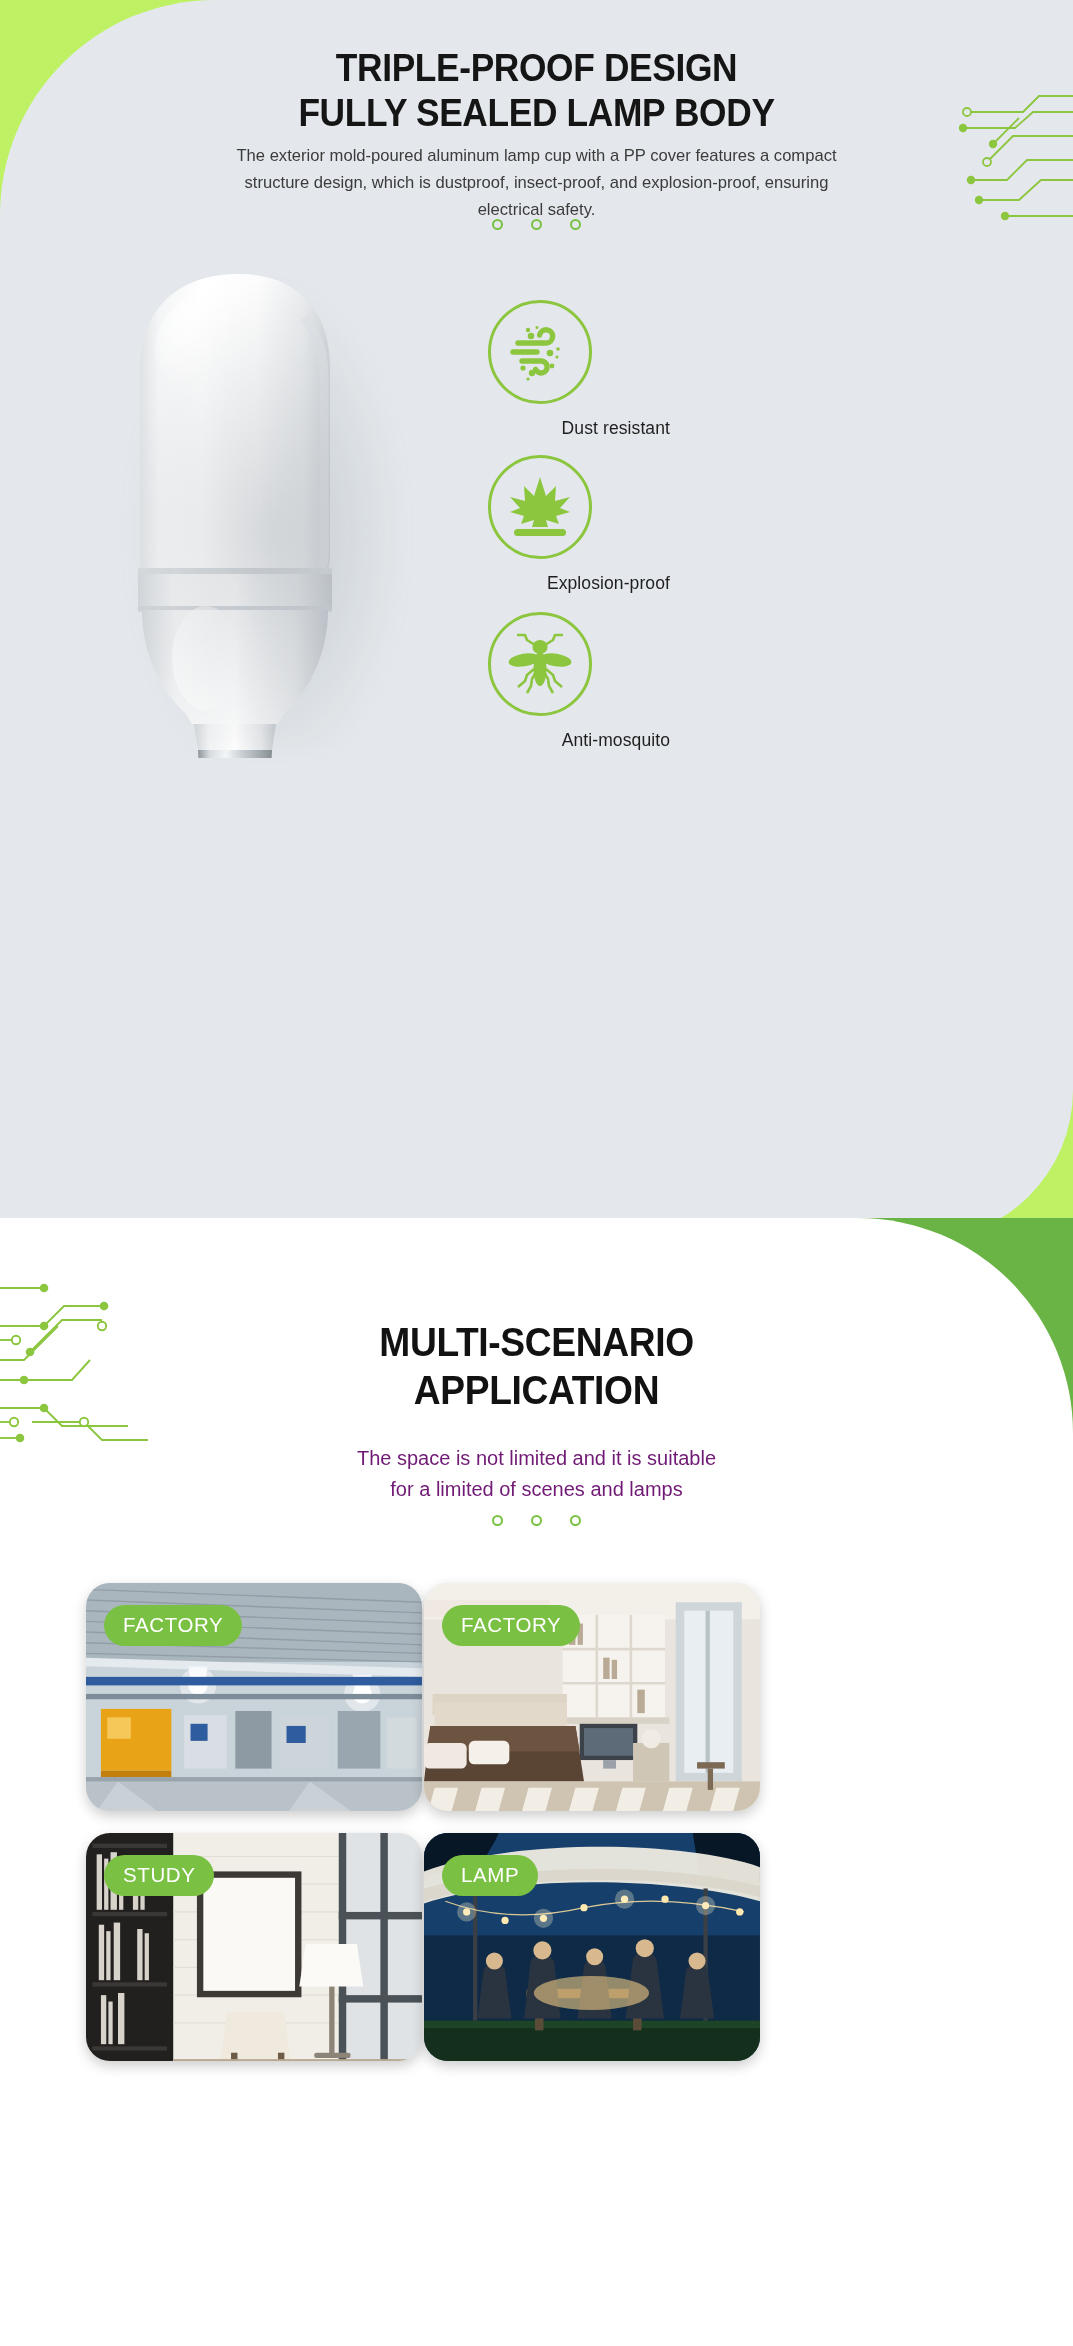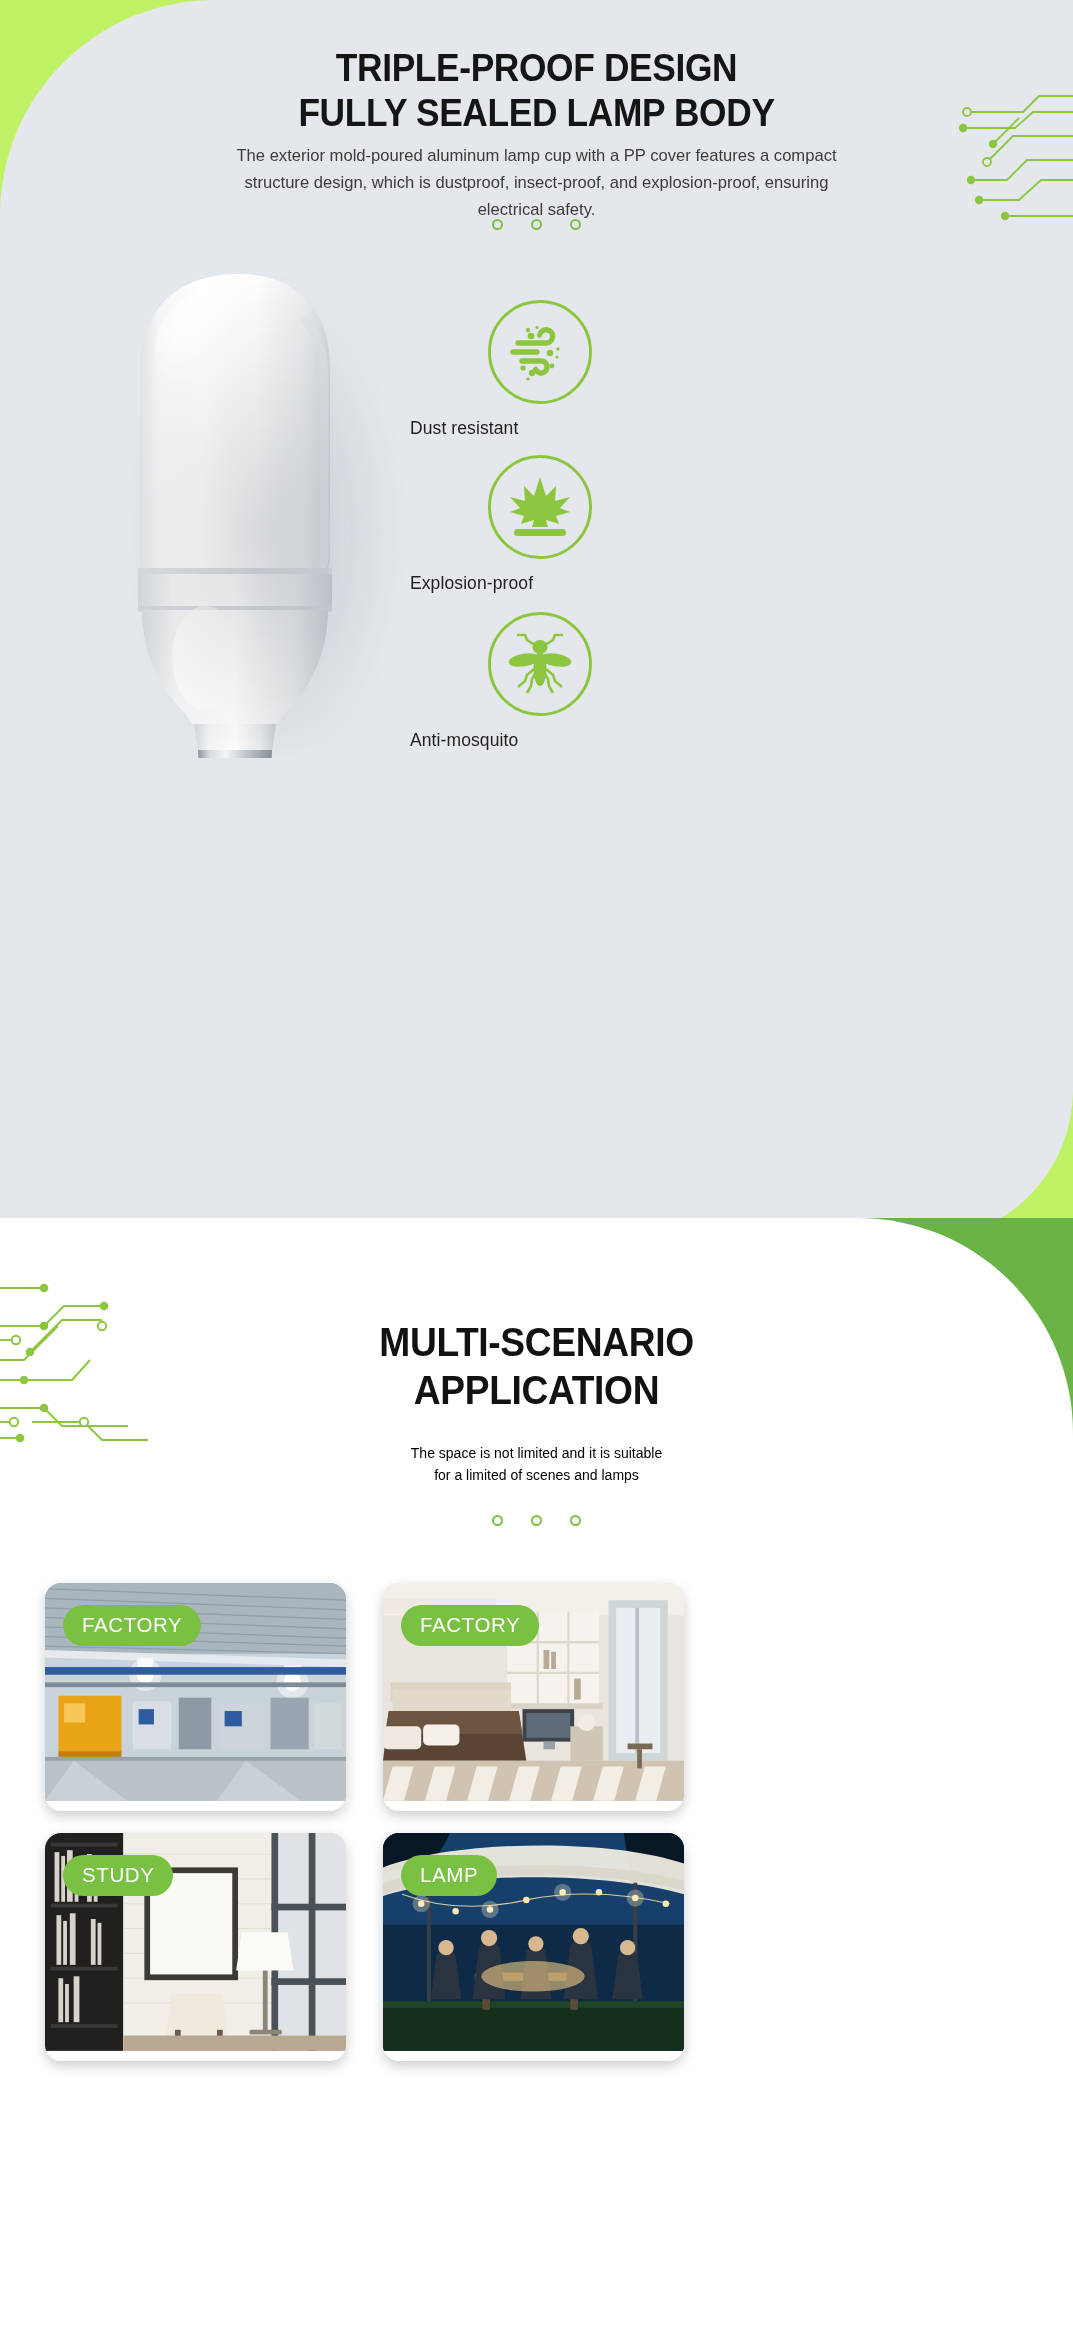--- a/index.html
+++ b/index.html
@@ -46,21 +46,21 @@
 
   
   .bulb-wrap { position:absolute; left:98px; top:258px; width:330px; height:500px; }
   .bulb-shadow {
     position:absolute; left:24px; top:10px; width:290px; height:480px;
     background:radial-gradient(ellipse at 50% 55%, rgba(120,130,140,.30) 0%, rgba(120,130,140,0) 68%);
     filter:blur(9px);
   }
 
   
-  .feat { position:absolute; width:260px; text-align:left; }
+  .feat { position:absolute; width:260px; text-align:right; }
   .feat-circle {
     width:104px; height:104px; margin:0 auto;
     border:3.6px solid #8cc63f; border-radius:50%;
     display:flex; align-items:center; justify-content:center;
   }
   .feat-label {
     margin-top:14px; font-size:17.5px; color:#1f1f1f; letter-spacing:.1px;
   }
   .feat-1 { left:410px; top:300px; }
   .feat-2 { left:410px; top:455px; }
@@ -82,33 +82,33 @@
   }
   .sec2-title {
     position:absolute; left:0; top:100px; width:1073px;
     text-align:center;
     font-size:40px; font-weight:bold; line-height:1.2;
     letter-spacing:-0.4px; color:#121212;
     transform:scaleX(0.93); transform-origin:center top;
   }
   .sec2-desc {
     position:absolute; left:50%; top:225px; width:560px; margin-left:-280px;
-    text-align:center; font-size:14px; line-height:1.56; color:#000000;
+    text-align:center; font-size:20px; line-height:1.56; color:#701a75;
   }
   .sec2-dots { top:297px; }
   .circuit-l { position:absolute; left:0; top:30px; width:150px; height:210px; }
 
   
   .grid {
     position:absolute; left:45px; top:365px; width:983px;
     display:grid; grid-template-columns:315px 315px; gap:22px 23px;
   }
   .tile {
-    position:relative; width:301px; height:228px; border-radius:16px;
-    overflow:hidden; box-shadow:0 5px 13px rgba(0,0,0,.20);
+    position:relative; width:336px; height:228px; border-radius:24px;
+    overflow:hidden; box-shadow:0 5px 13px rgba(0,0,0,.20);margin-left:41px;
   }
   .tile-badge {
     position:absolute; left:18px; top:22px; z-index:4;
     background:#7ac143; color:#fff;
     font-size:20.5px; letter-spacing:.6px;
     padding:8px 19px 9px; border-radius:22px;
     white-space:nowrap;
   }
   .scene { position:absolute; inset:0; }
 </style>

